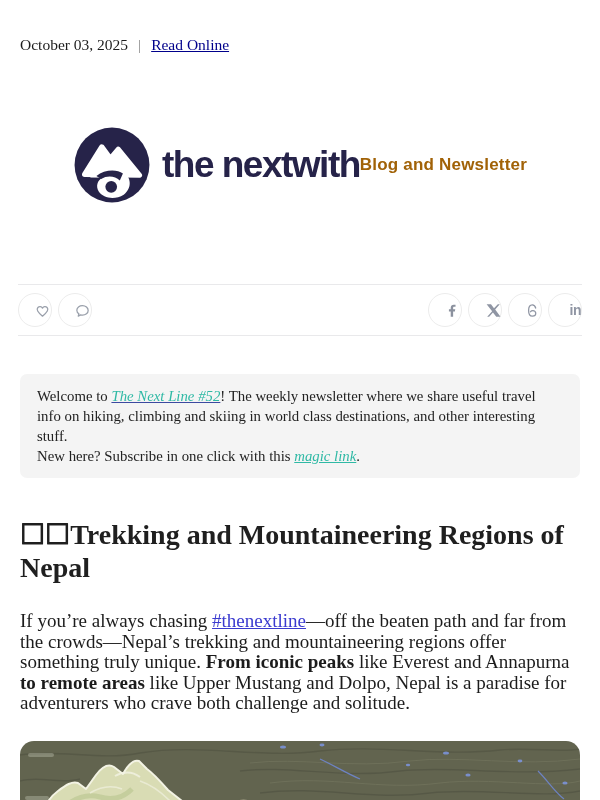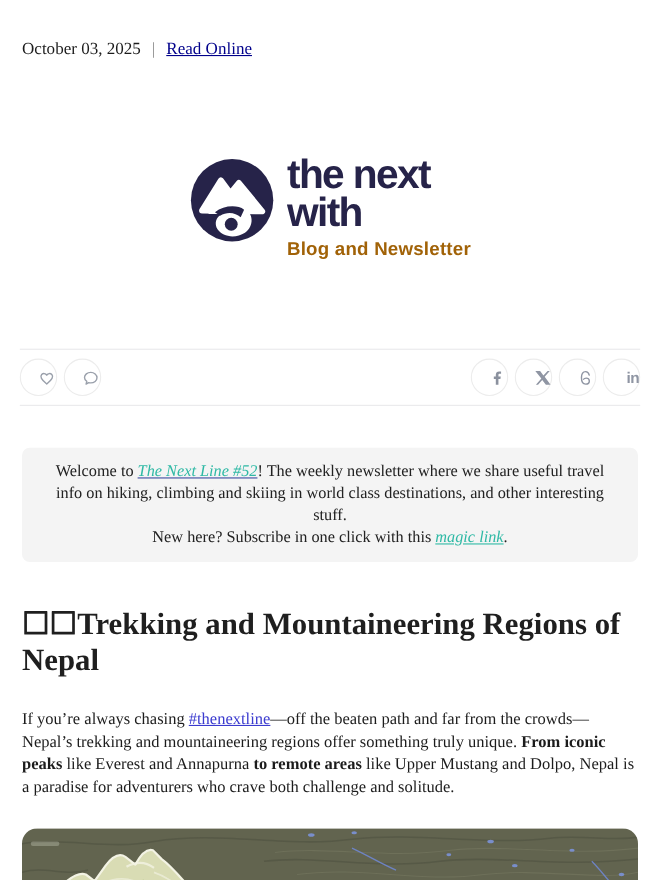--- a/index.html
+++ b/index.html
@@ -7,43 +7,43 @@
   .page{width:600px;height:767px;position:relative;}
 
   
   .date-row{padding:36px 20px 0 20px;font-size:15.5px;color:#1c1c1c;}
   .date-sep{color:#8a8a8a;margin:0 10px;}
   .read-online{color:#00008b;text-decoration:underline;cursor:pointer;}
 
   
   .logo-wrap{margin-top:72px;display:flex;justify-content:center;align-items:center;gap:11px;}
   .logo-icon svg{display:block;}
-  .logo-text{display:flex;flex-direction:column;margin-top:16px;}
+  .logo-text{display:flex;}
   .logo-word{font-family:"Liberation Sans", sans-serif;font-weight:800;font-size:37px;line-height:0.92;color:#262349;letter-spacing:-1.5px;}
   .logo-tagline{font-family:"Liberation Sans", sans-serif;font-weight:600;font-size:17px;color:#a16207;margin-top:7px;letter-spacing:0.2px;}
 
   
   .divider{height:1px;background:#e9e9eb;margin:0 18px;}
   .div-top{margin-top:80px;}
 
   
   .social-row{display:flex;justify-content:space-between;align-items:center;padding:8px 18px;}
   .icon-group{display:flex;gap:6px;}
   .icon-circle{width:34px;height:34px;border-radius:50%;border:1px solid #ececec;background:#fff;display:flex;align-items:center;justify-content:flex-end;cursor:pointer;box-sizing:border-box;}
   .icon-circle svg{display:block;}
   .in-label{font-family:"Liberation Sans", sans-serif;font-weight:800;font-size:14px;color:#8f95a3;letter-spacing:-0.5px;}
 
   
-  .welcome-box{margin:38px 20px 0 20px;background:#f4f4f4;border-radius:7px;padding:12px 17px;font-size:14.8px;line-height:20px;color:#222;text-align:center;}
+  .welcome-box{margin:38px 20px 0 20px;background:#f4f4f4;border-radius:7px;padding:12px 17px;font-size:14.8px;line-height:20px;color:#222;}
   .teal-link{color:#2fb9a5;font-style:italic;text-decoration:underline;cursor:pointer;}
   .teal-link.first{text-decoration-color:#3b4aa0;}
 
   
   .article-title{margin:40px 20px 0 20px;font-size:28px;font-weight:bold;line-height:33px;color:#1f1f1f;}
-  .article-intro{margin:27px 20px 0 20px;font-size:15px;line-height:20.5px;color:#1c1c1c;}
+  .article-intro{margin:27px 20px 0 20px;font-size:19px;line-height:20.5px;color:#1c1c1c;}
   .hashtag-link{color:#3a3acf;text-decoration:underline;cursor:pointer;}
   .b{font-weight:bold;}
 
   
   .map-wrap{margin:27px 20px 0 20px;width:560px;height:96px;border-radius:14px 14px 0 0;overflow:hidden;position:relative;}
   .map-wrap svg{display:block;}
 </style>
 </head>
 <body>
 

